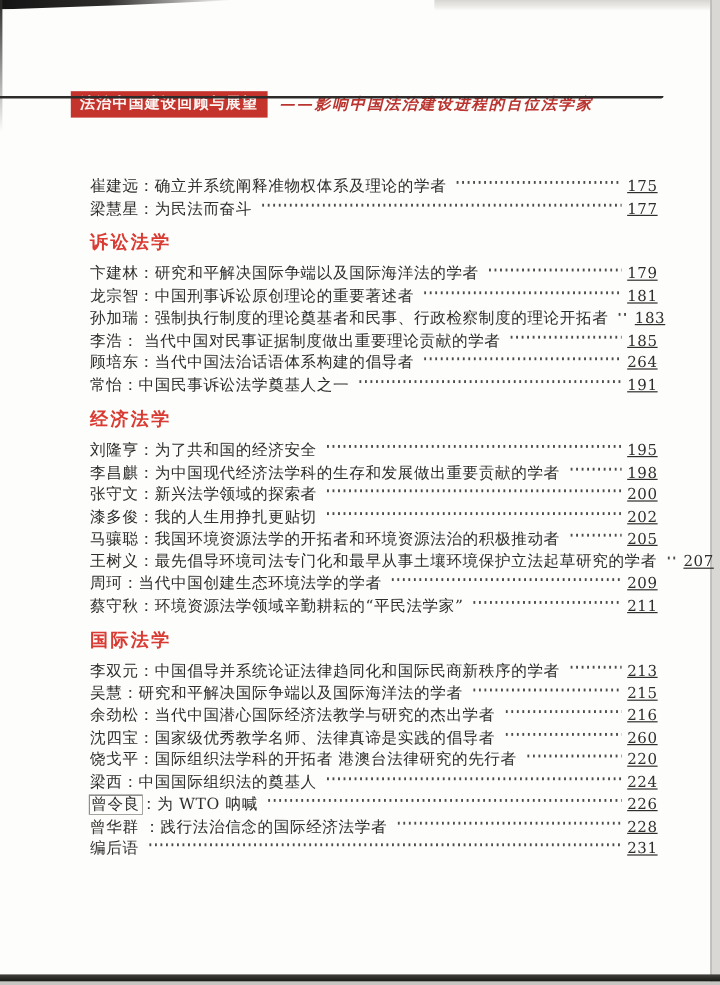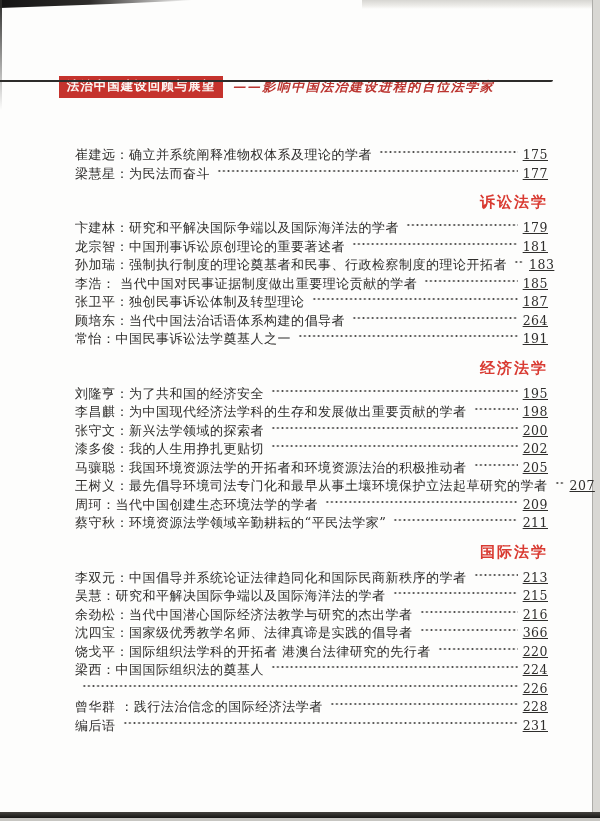--- a/index.html
+++ b/index.html
@@ -59,21 +59,21 @@
     display:inline-block; margin-left:5px; vertical-align:middle;
     color:#bb3530; font-size:13px; font-weight:bold; font-style:italic;
     letter-spacing:1.5px;
   }
   
   .toc {
     position:absolute; top:146px; left:75px; right:52px;
     color:#2f2e2c;
   }
   .group-heading {
-    text-align:right; color:#d93a31; font-weight:bold;
+    text-align:left; color:#d93a31; font-weight:bold;
     font-size:15px; line-height:18px; letter-spacing:2px;
     margin:10px 0 8px;
   }
   .row {
     display:flex; align-items:flex-start;
     height:18.5px; font-size:13px; white-space:nowrap;
   }
   .entry-label { flex:none; letter-spacing:0.5px; }
   .entry-name.boxed {
     box-shadow:0 0 0 1px #8f8e8a;
@@ -136,25 +136,20 @@
     <span class="entry-label"><span class="entry-name">孙加瑞</span><span class="entry-rest">：强制执行制度的理论奠基者和民事、行政检察制度的理论开拓者</span></span>
     <span class="leader"></span>
     <span class="page-num">183</span>
   </div>
       <div class="row">
     <span class="entry-label"><span class="entry-name">李浩</span><span class="entry-rest">： 当代中国对民事证据制度做出重要理论贡献的学者</span></span>
     <span class="leader"></span>
     <span class="page-num">185</span>
   </div>
       <div class="row">
-    <span class="entry-label"><span class="entry-name">张卫平</span><span class="entry-rest">：独创民事诉讼体制及转型理论</span></span>
-    <span class="leader"></span>
-    <span class="page-num">187</span>
-  </div>
-      <div class="row">
     <span class="entry-label"><span class="entry-name">顾培东</span><span class="entry-rest">：当代中国法治话语体系构建的倡导者</span></span>
     <span class="leader"></span>
     <span class="page-num">264</span>
   </div>
       <div class="row">
     <span class="entry-label"><span class="entry-name">常怡</span><span class="entry-rest">：中国民事诉讼法学奠基人之一</span></span>
     <span class="leader"></span>
     <span class="page-num">191</span>
   </div>
       <div class="group-heading">经济法学</div>
@@ -210,33 +205,34 @@
     <span class="page-num">215</span>
   </div>
       <div class="row">
     <span class="entry-label"><span class="entry-name">余劲松</span><span class="entry-rest">：当代中国潜心国际经济法教学与研究的杰出学者</span></span>
     <span class="leader"></span>
     <span class="page-num">216</span>
   </div>
       <div class="row">
     <span class="entry-label"><span class="entry-name">沈四宝</span><span class="entry-rest">：国家级优秀教学名师、法律真谛是实践的倡导者</span></span>
     <span class="leader"></span>
-    <span class="page-num">366</span>
+    <span class="page-num">260</span>
   </div>
       <div class="row">
     <span class="entry-label"><span class="entry-name">饶戈平</span><span class="entry-rest">：国际组织法学科的开拓者 港澳台法律研究的先行者</span></span>
     <span class="leader"></span>
     <span class="page-num">220</span>
   </div>
       <div class="row">
     <span class="entry-label"><span class="entry-name">梁西</span><span class="entry-rest">：中国国际组织法的奠基人</span></span>
     <span class="leader"></span>
     <span class="page-num">224</span>
   </div>
       <div class="row">
+    <span class="entry-label"><span class="entry-name boxed">曾令良</span><span class="entry-rest">：为 WTO 呐喊</span></span>
     <span class="leader"></span>
     <span class="page-num">226</span>
   </div>
       <div class="row">
     <span class="entry-label"><span class="entry-name">曾华群</span><span class="entry-rest"> ：践行法治信念的国际经济法学者</span></span>
     <span class="leader"></span>
     <span class="page-num">228</span>
   </div>
       <div class="row">
     <span class="entry-label"><span class="entry-name">编后语</span><span class="entry-rest"></span></span>

